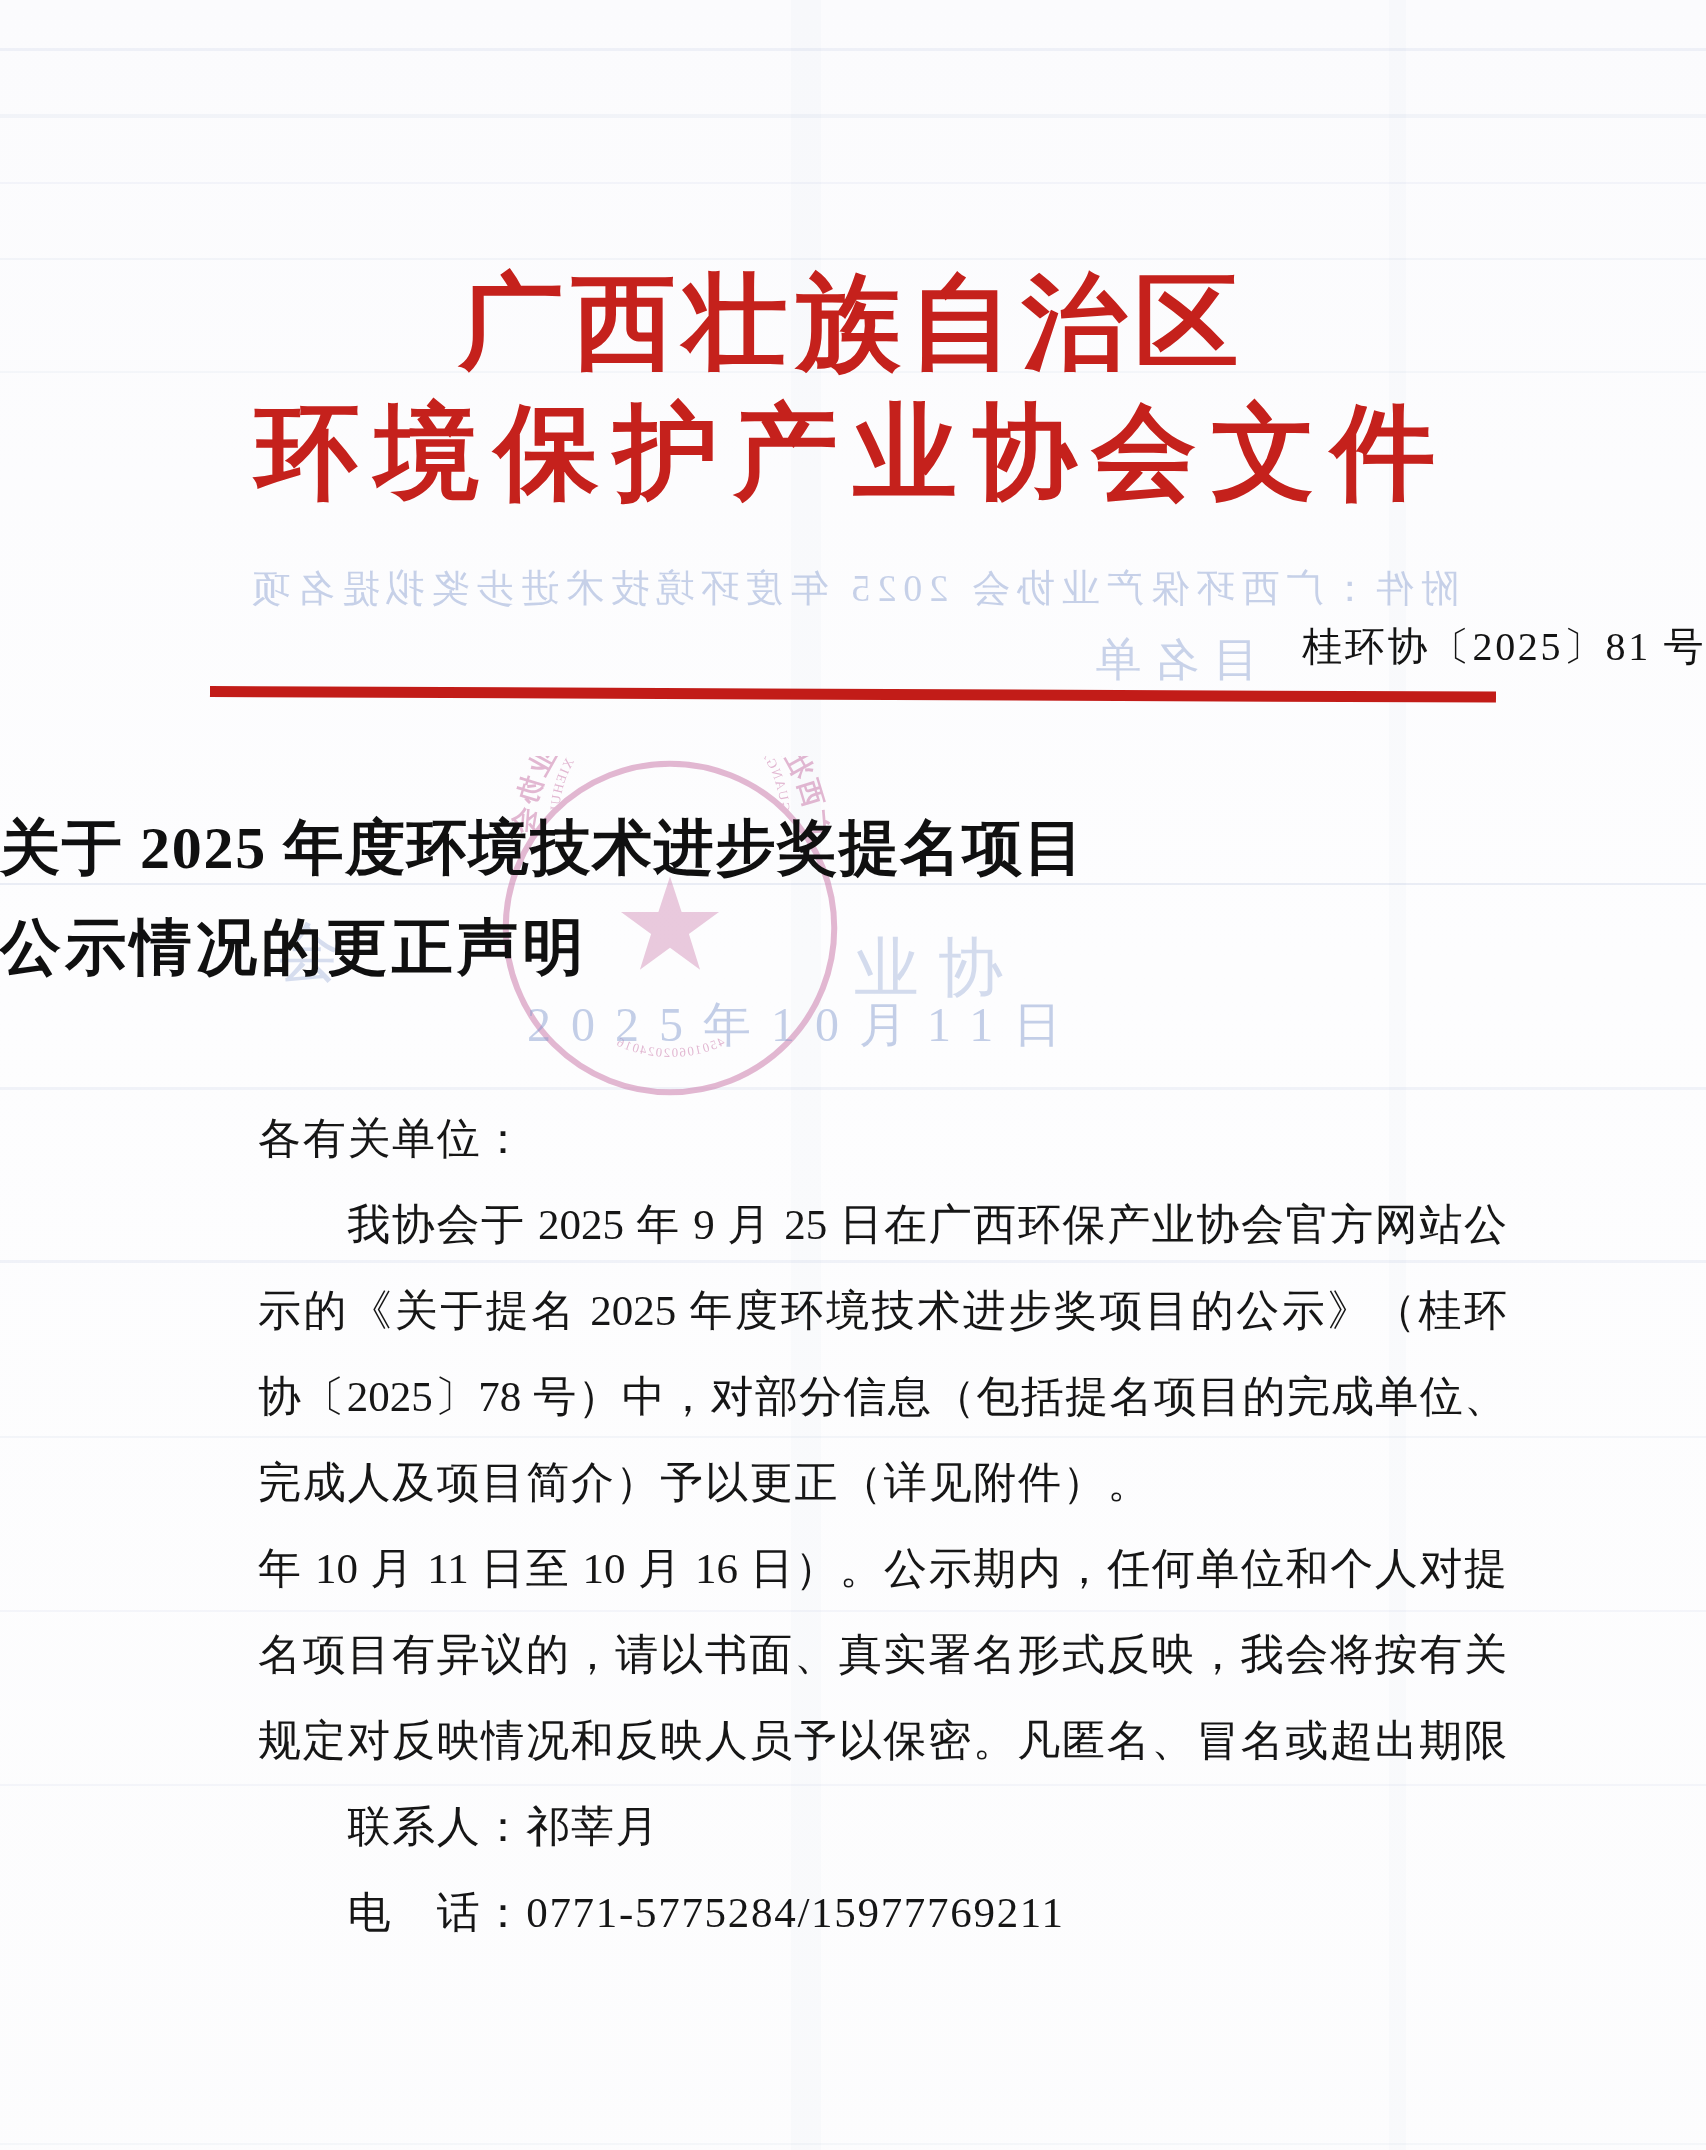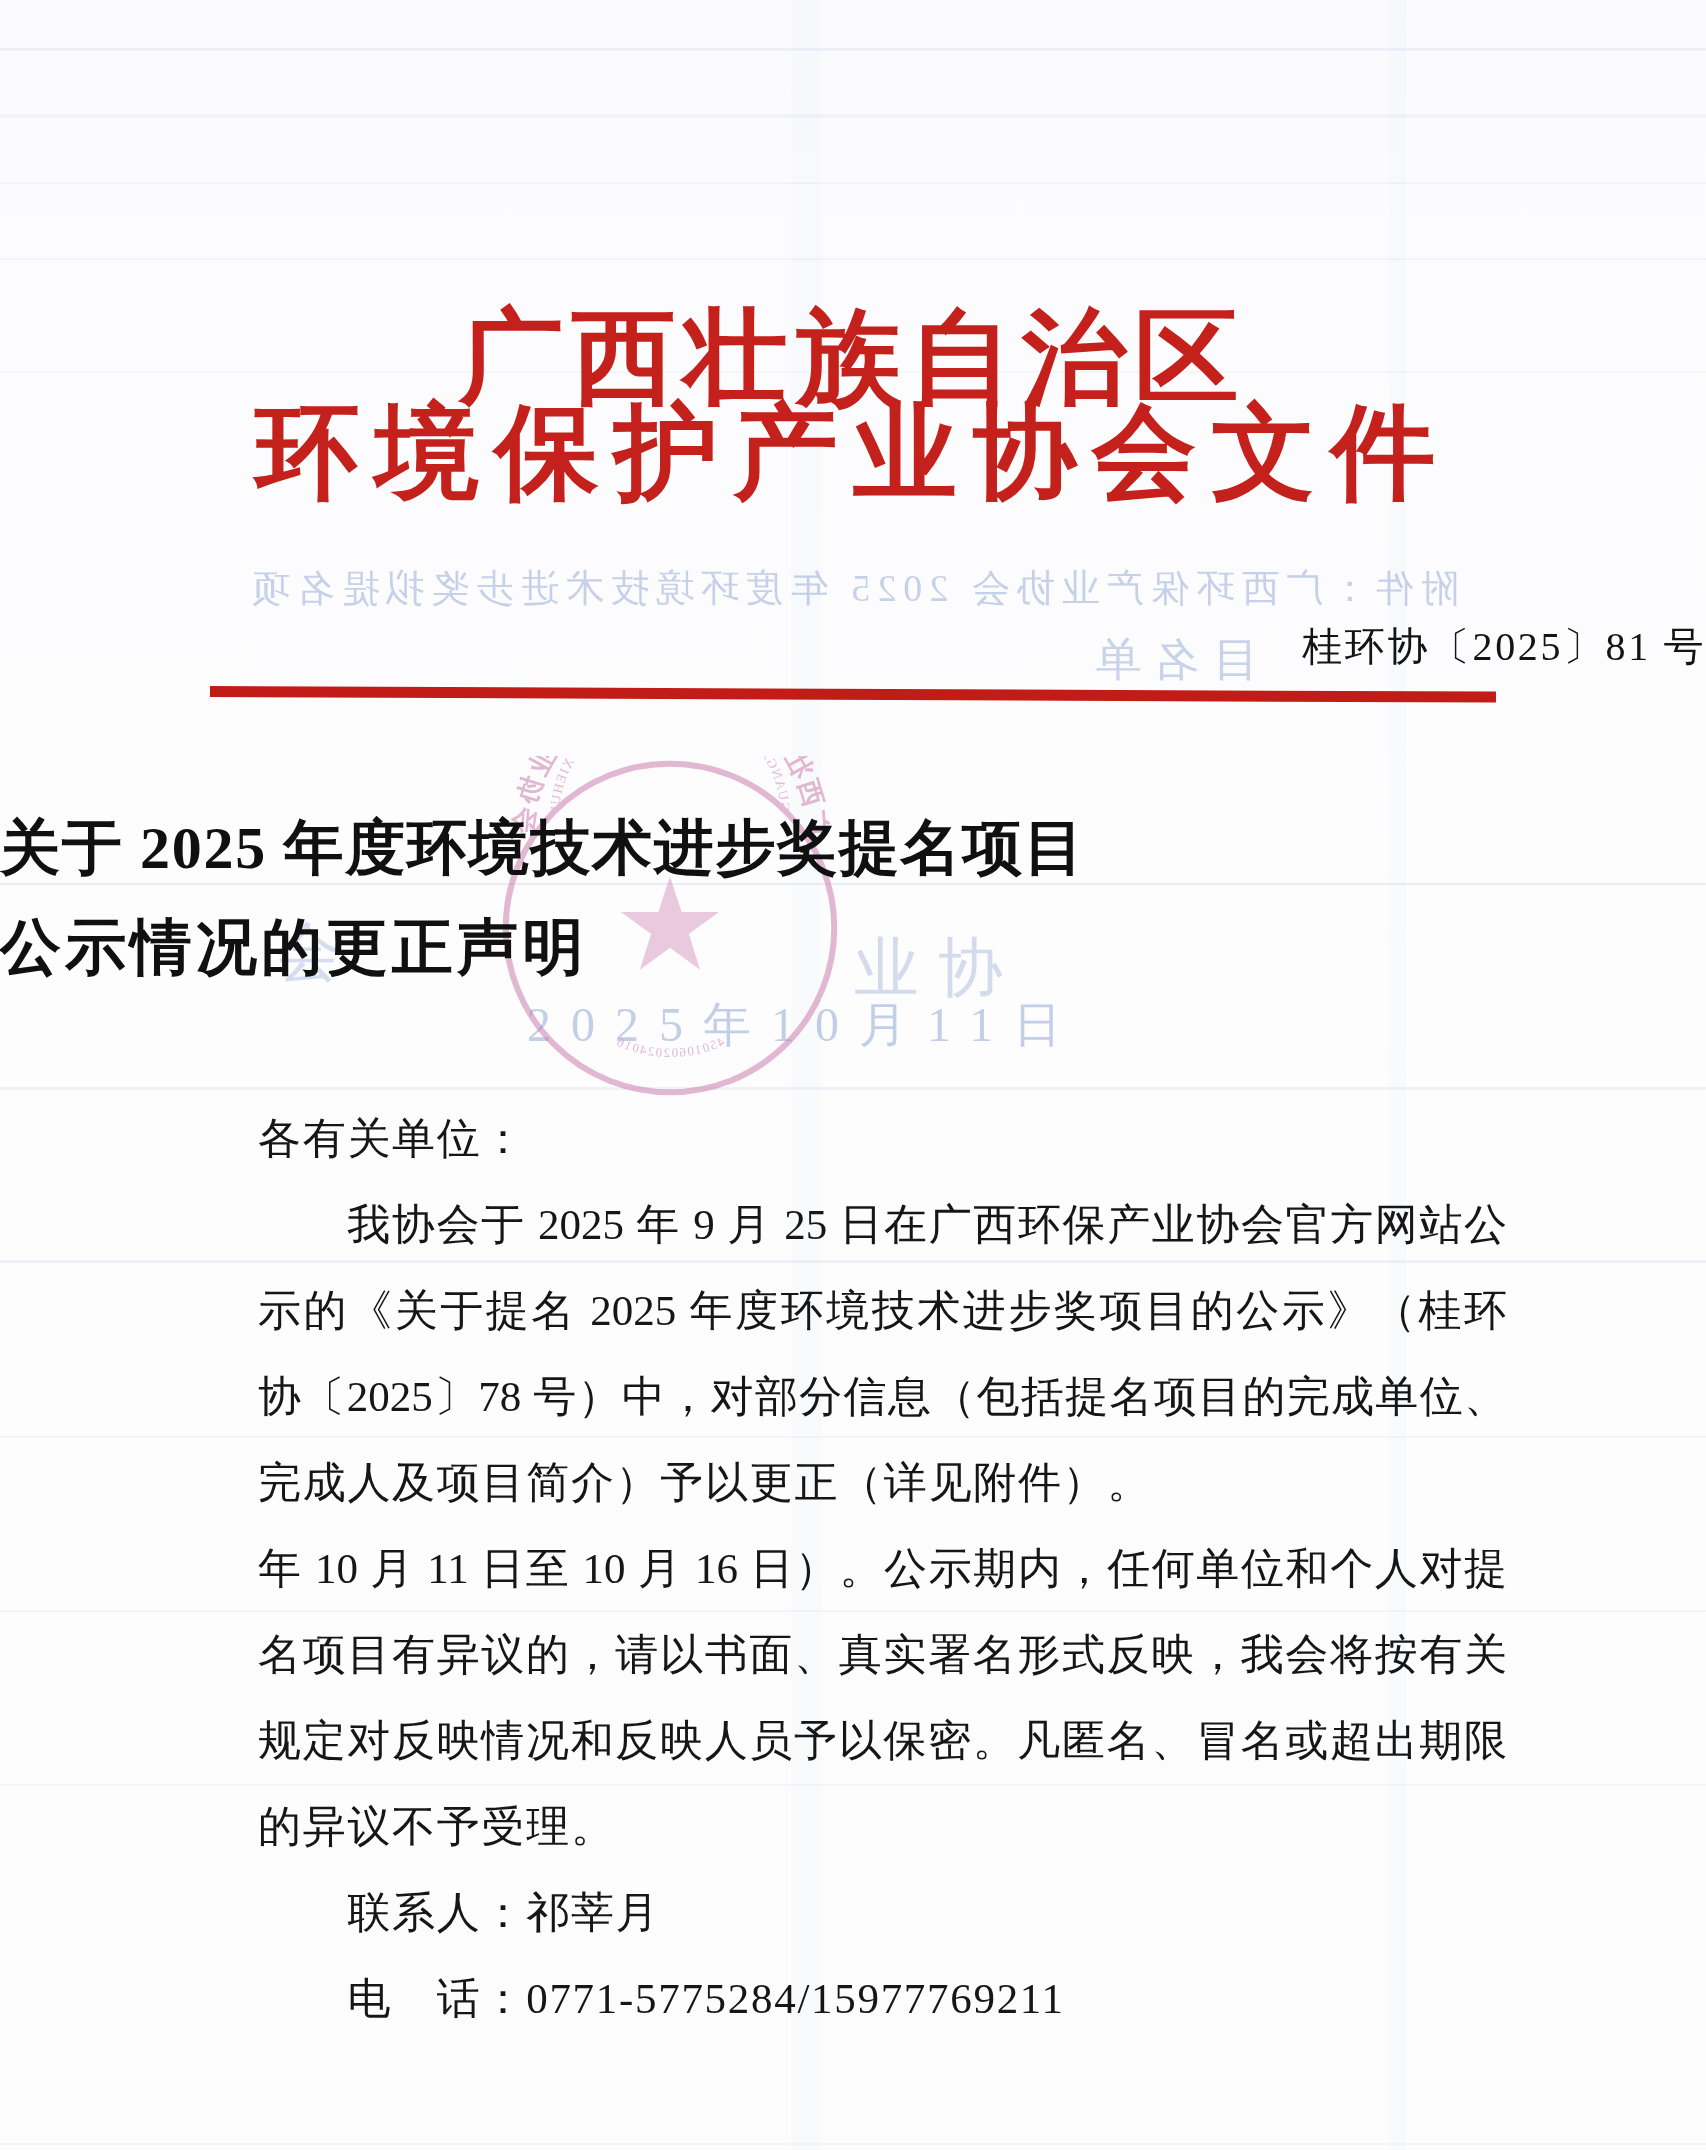--- a/index.html
+++ b/index.html
@@ -11,21 +11,21 @@
     overflow:hidden;
     font-family:"Liberation Serif","DejaVu Serif",serif;
     color:#1b1b1b;
   }
   
   .streak{position:absolute;left:0;width:100%;background:#7e93c0;pointer-events:none;}
   .vstreak{position:absolute;top:0;height:100%;background:#9dacd2;pointer-events:none;}
 
   
   .header{position:absolute;left:0;width:100%;text-align:center;font-weight:900;line-height:1.04;}
-  .header .h1{position:absolute;left:0;width:100%;top:269px;font-size:104px;letter-spacing:8.6px;margin-top:35px;}
+  .header .h1{position:absolute;left:0;width:100%;top:269px;font-size:104px;letter-spacing:8.6px;}
   .header .h2{position:absolute;left:0;width:100%;top:399px;font-size:104px;letter-spacing:15.5px;}
 
   .doc-number{position:absolute;left:0;width:100%;top:619px;text-align:right;
     font-size:40px;letter-spacing:2.6px;color:#141414;}
 
   .red-rule{position:absolute;left:210px;top:686px;width:1286px;height:11.2px;
     transform:rotate(0.25deg);transform-origin:left center;}
 
   .title{position:absolute;left:0;width:100%;text-align:left;font-weight:700;color:#101010;}
   .title.t1{top:808px;font-size:60px;letter-spacing:1.7px;}
@@ -114,19 +114,18 @@
 
   <div class="body-block">
     <div class="bline">各有关单位：</div>
     <div class="bline just">　　我协会于 2025 年 9 月 25 日在广西环保产业协会官方网站公</div>
     <div class="bline just">示的《关于提名 2025 年度环境技术进步奖项目的公示》（桂环</div>
     <div class="bline just">协〔2025〕78 号）中，对部分信息（包括提名项目的完成单位、</div>
     <div class="bline">完成人及项目简介）予以更正（详见附件）。</div>
     <div class="bline just">年 10 月 11 日至 10 月 16 日）。公示期内，任何单位和个人对提</div>
     <div class="bline just">名项目有异议的，请以书面、真实署名形式反映，我会将按有关</div>
     <div class="bline just">规定对反映情况和反映人员予以保密。凡匿名、冒名或超出期限</div>
-    <div class="bline">的异议不予受理。</div>
     <div class="bline">　　联系人：祁莘月</div>
     <div class="bline">　　电　话：0771-5775284/15977769211</div>
   </div>
 
 </div>
 
 
 </body></html>

